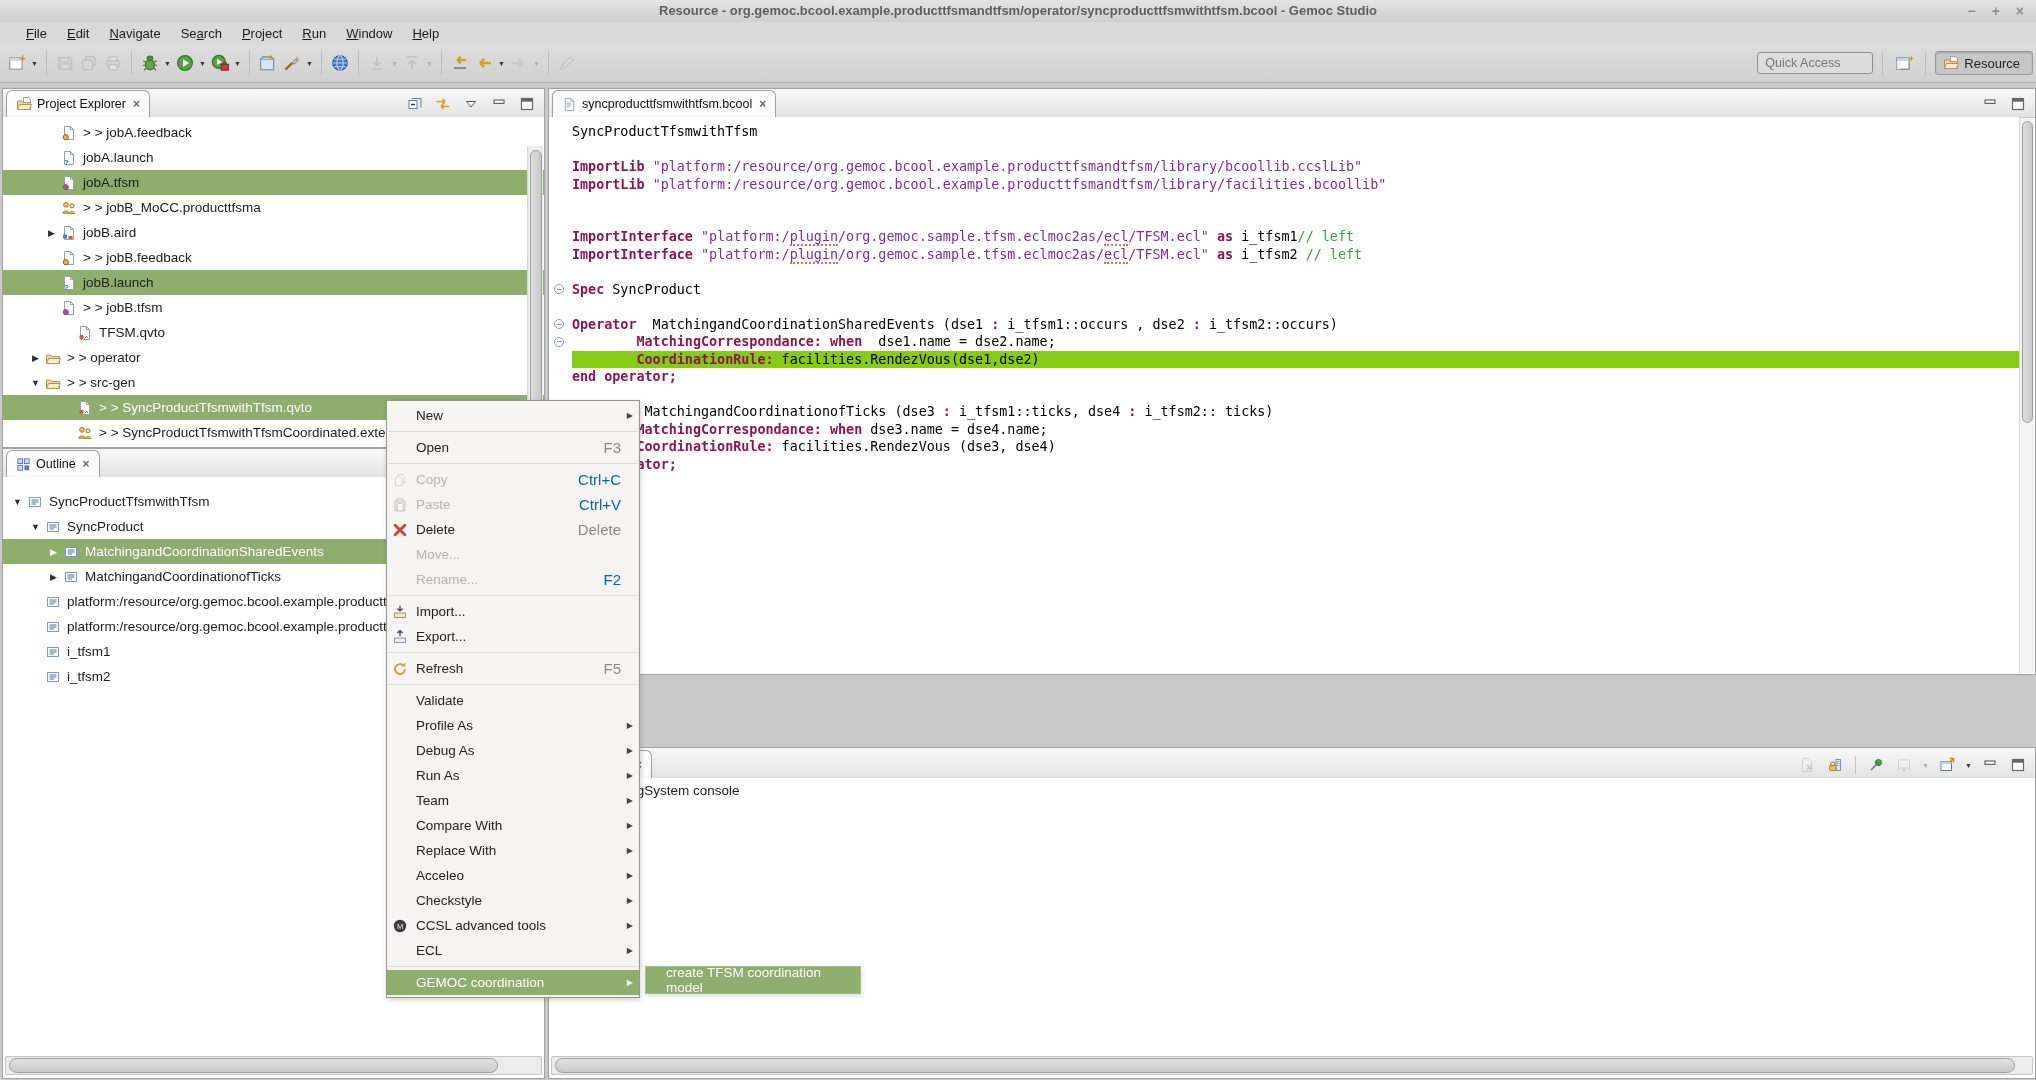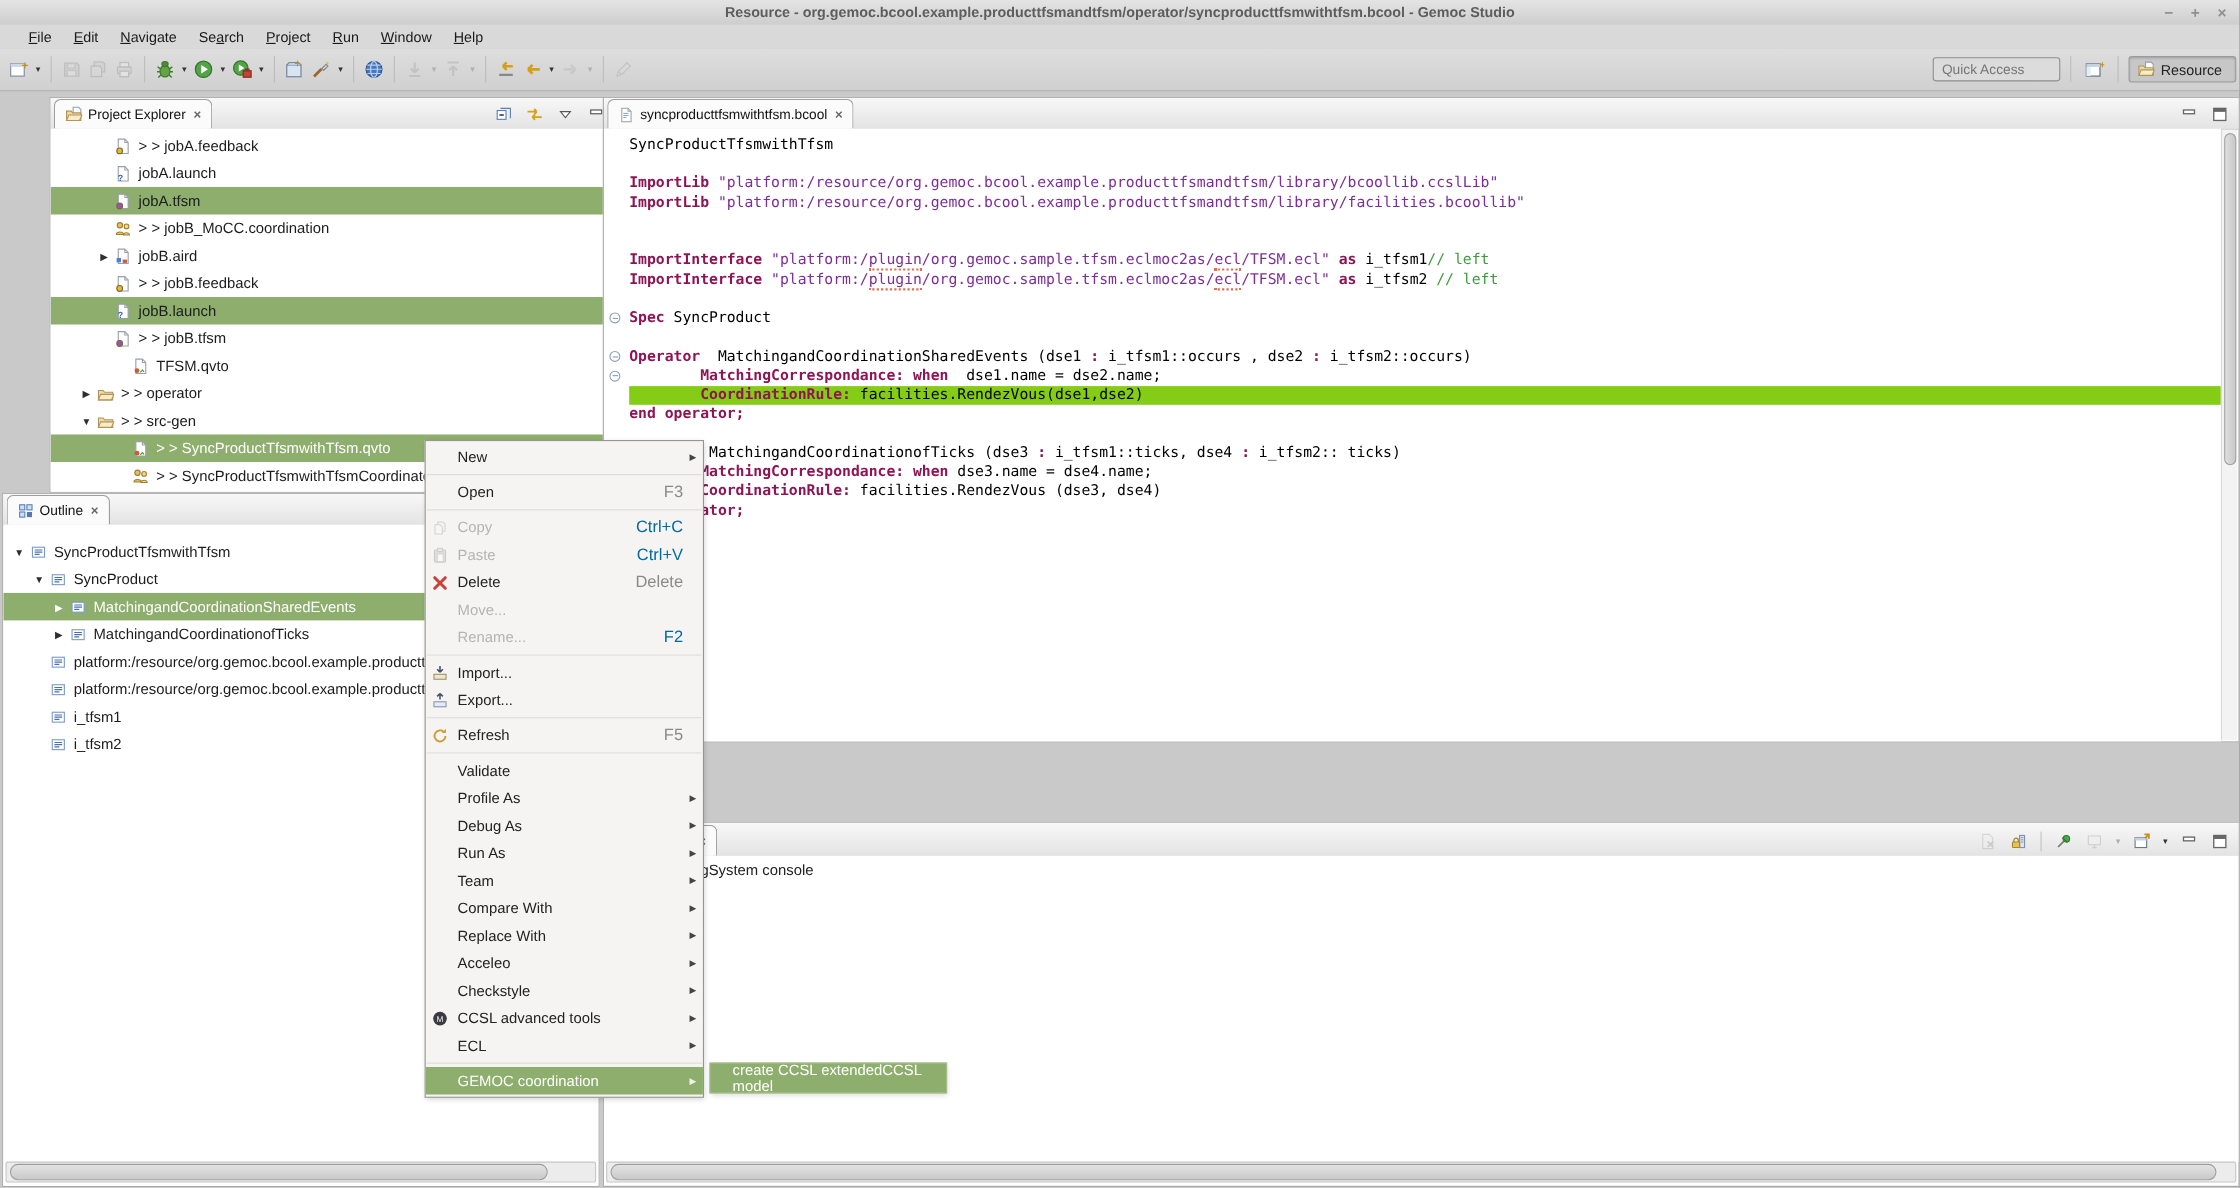--- a/index.html
+++ b/index.html
@@ -29,21 +29,21 @@
   .quick-access{width:100px;height:20px;border:1px solid #8f8f8f;border-radius:3px;background:#dcdcdc;
                 font-size:12.5px;color:#333;padding:0 7px;font-family:"Liberation Sans",sans-serif;outline:none;}
   .quick-access::placeholder{color:#767676;}
   .tb-sep2{width:1px;height:24px;background:#bcbcbc;}
   .persp-open{width:24px;height:24px;display:flex;align-items:center;justify-content:center;}
   .persp-btn{display:flex;align-items:center;gap:5px;padding:3px 12px 3px 7px;background:#c7c7c7;
              border:1px solid #9a9a9a;border-radius:3px;box-shadow:inset 0 1px 2px rgba(0,0,0,.2);
              font-size:13px;color:#222;}
   
   .panel{position:absolute;background:#fff;border:1px solid #a2a2a2;box-sizing:border-box;}
-  #pePanel{left:2px;top:88px;width:543px;height:360px;margin-left:43px;}
+  #pePanel{left:2px;top:88px;width:543px;height:360px;}
   #olPanel{left:2px;top:448px;width:543px;height:631px;}
   #edPanel{left:548px;top:88px;width:1488px;height:587px;}
   #coPanel{left:548px;top:747px;width:1488px;height:332px;}
   .phdr{position:absolute;left:0;top:0;right:0;height:28px;
         background:linear-gradient(#f8f8f8,#e3e3e3);border-bottom:1px solid #c6c6c6;}
   .tab{position:absolute;left:3px;top:1px;height:27px;display:flex;align-items:center;gap:5px;
        padding:0 9px;background:#fbfbfb;border:1px solid #9e9e9e;border-bottom:none;
        border-radius:6px 6px 0 0;font-size:12.5px;color:#111;box-sizing:border-box;}
   .close{color:#666;font-size:12px;font-weight:bold;margin-left:2px;}
   .ptools{position:absolute;right:5px;top:3px;display:flex;align-items:center;gap:4px;}
@@ -406,21 +406,21 @@
             <span class="tarrow"></span>
             <span class="ico">
               <svg width="16" height="16" viewBox="0 0 16 16" xmlns="http://www.w3.org/2000/svg">
                 <circle cx="5" cy="4.8" r="2.4" fill="#e8c060" stroke="#a08030"></circle>
                 <path d="M1.8 13.2c0-3 6.4-3 6.4 0z" fill="#e8c060" stroke="#a08030"></path>
                 <circle cx="11" cy="5.8" r="2.1" fill="#f4d890" stroke="#a08030"></circle>
                 <path d="M8.2 13.6c0-2.6 5.6-2.6 5.6 0z" fill="#f4d890" stroke="#a08030"></path>
               </svg>
             </span>
             <span class="tprefix">&gt; &gt; </span>
-            <span>jobB_MoCC.coordination</span>
+            <span>jobB_MoCC.producttfsma</span>
           </div>
           <div class="trow" style="padding-left: 40px;">
             <span class="tarrow">▶</span>
             <span class="ico">
               <svg width="16" height="16" viewBox="0 0 16 16" xmlns="http://www.w3.org/2000/svg">
                 <path d="M3.5 1.5h6l3 3v10h-9z" fill="#fefefe" stroke="#98a0a8"></path>
                 <path d="M9.5 1.5v3h3" fill="none" stroke="#98a0a8"></path>
                 <rect x="2" y="9.5" width="4" height="4" fill="#5080d0"></rect>
                 <rect x="7.5" y="11" width="4" height="3" fill="#d05a3c"></rect>
               </svg>
@@ -953,16 +953,16 @@
         <span class="cm-sub">▶</span>
       </div>
       <div class="cm-sep"></div>
       <div class="cm-item hl">
         <span class="cm-ico"></span>
         <span class="cm-label">GEMOC coordination</span>
         <span class="cm-sub">▶</span>
       </div>
     </div>
   <div id="submenu">
-    <span>create CCSL extendedCCSL model</span>
+    <span>create TFSM coordination model</span>
   </div>
 
 </div>
 
 </body></html>

